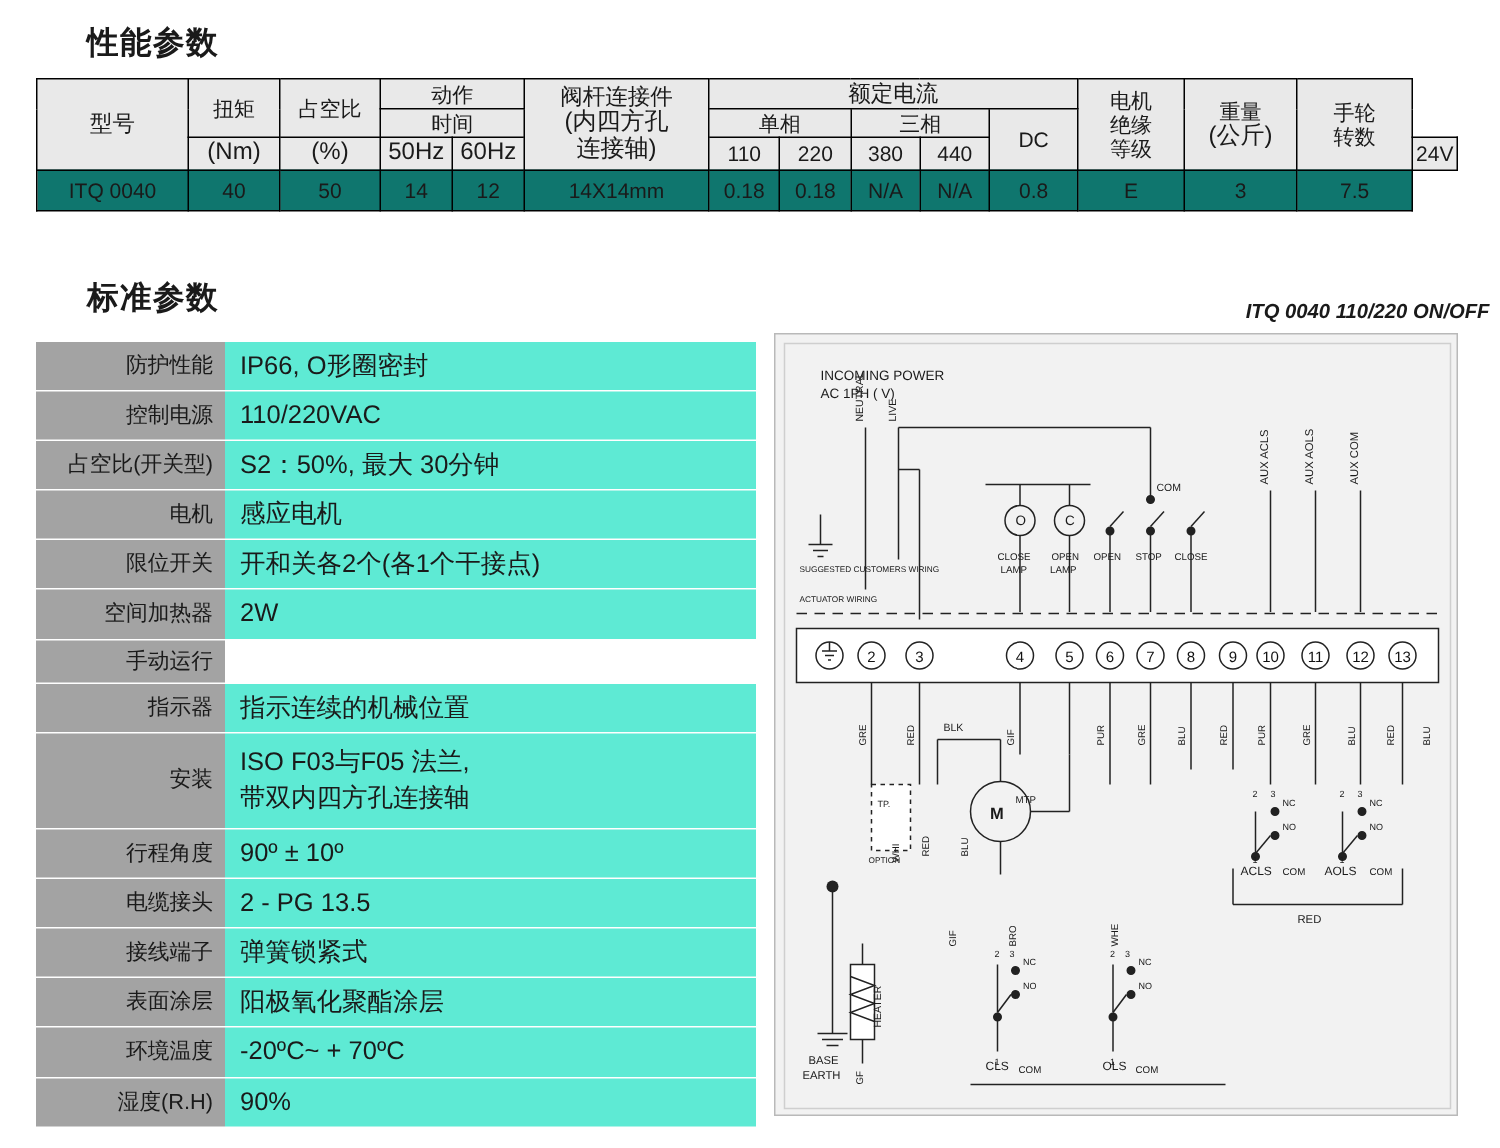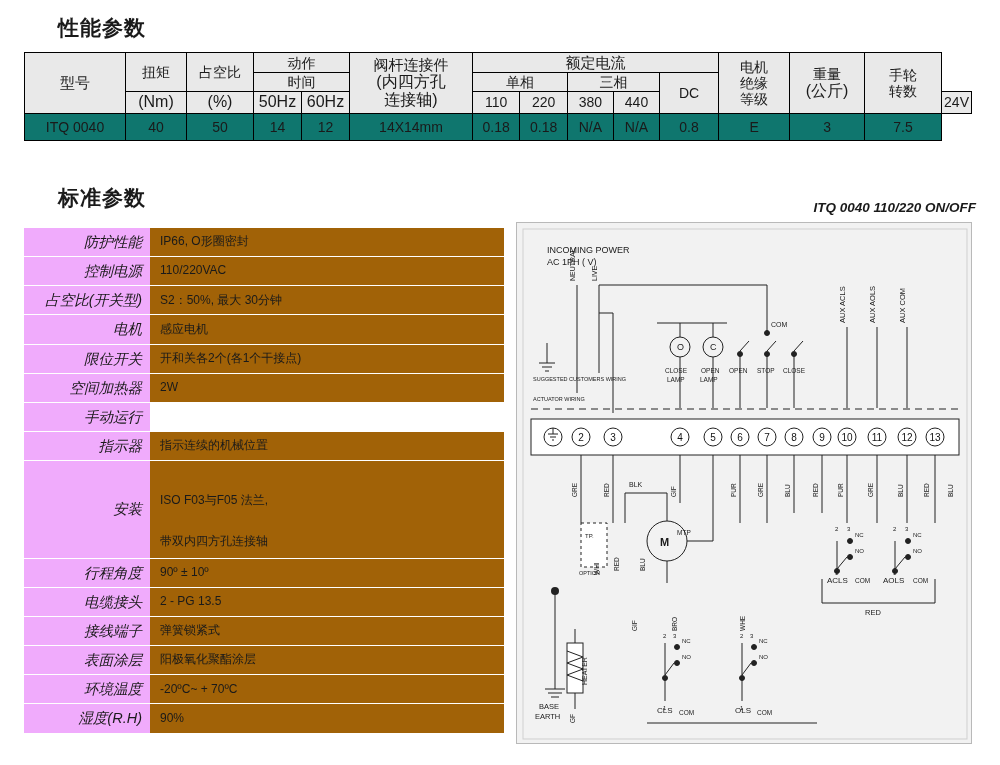--- a/index.html
+++ b/index.html
@@ -58,49 +58,48 @@
     width:480px;
   }
   .row{
     display:flex;
     align-items:stretch;
     border-bottom:1px solid #ffffff;
   }
   .row .k{
     width:126px;
     box-sizing:border-box;
-    background:#f0abfc;
+    background:#a3a3a3;
     text-align:right;
     padding:5px 8px 5px 4px;
     font-size:14.5px;
     color:#1a1a1a;
     display:flex;
     align-items:center;
     justify-content:flex-end;
     line-height:1.25;
-    font-style:italic;
   }
   .row .v{
     flex:1;
     box-sizing:border-box;
-    background:#a16207;
+    background:#5eead4;
     padding:5px 6px 5px 10px;
-    font-size:12px;
+    font-size:17px;
     display:flex;
     align-items:center;
     line-height:1.3;
   }
   .row.tall .k,.row.tall .v{padding-top:7px;padding-bottom:7px;}
   .row.multi .v{display:block;}
-  .row.multi .v span{display:block;line-height:1.45;margin-top:24px;}
+  .row.multi .v span{display:block;line-height:1.45;}
 
   
   #diagram-caption{
     position:absolute;
-    right:24px;top:200px;
+    right:7px;top:200px;
     font-size:13.5px;
     font-style:italic;
     font-weight:bold;
   }
   #diagram-panel{
     position:absolute;
     left:516px;top:222px;
     width:456px;height:522px;
     background:#f2f2f2;
     border:1px solid #b9b9b9;

